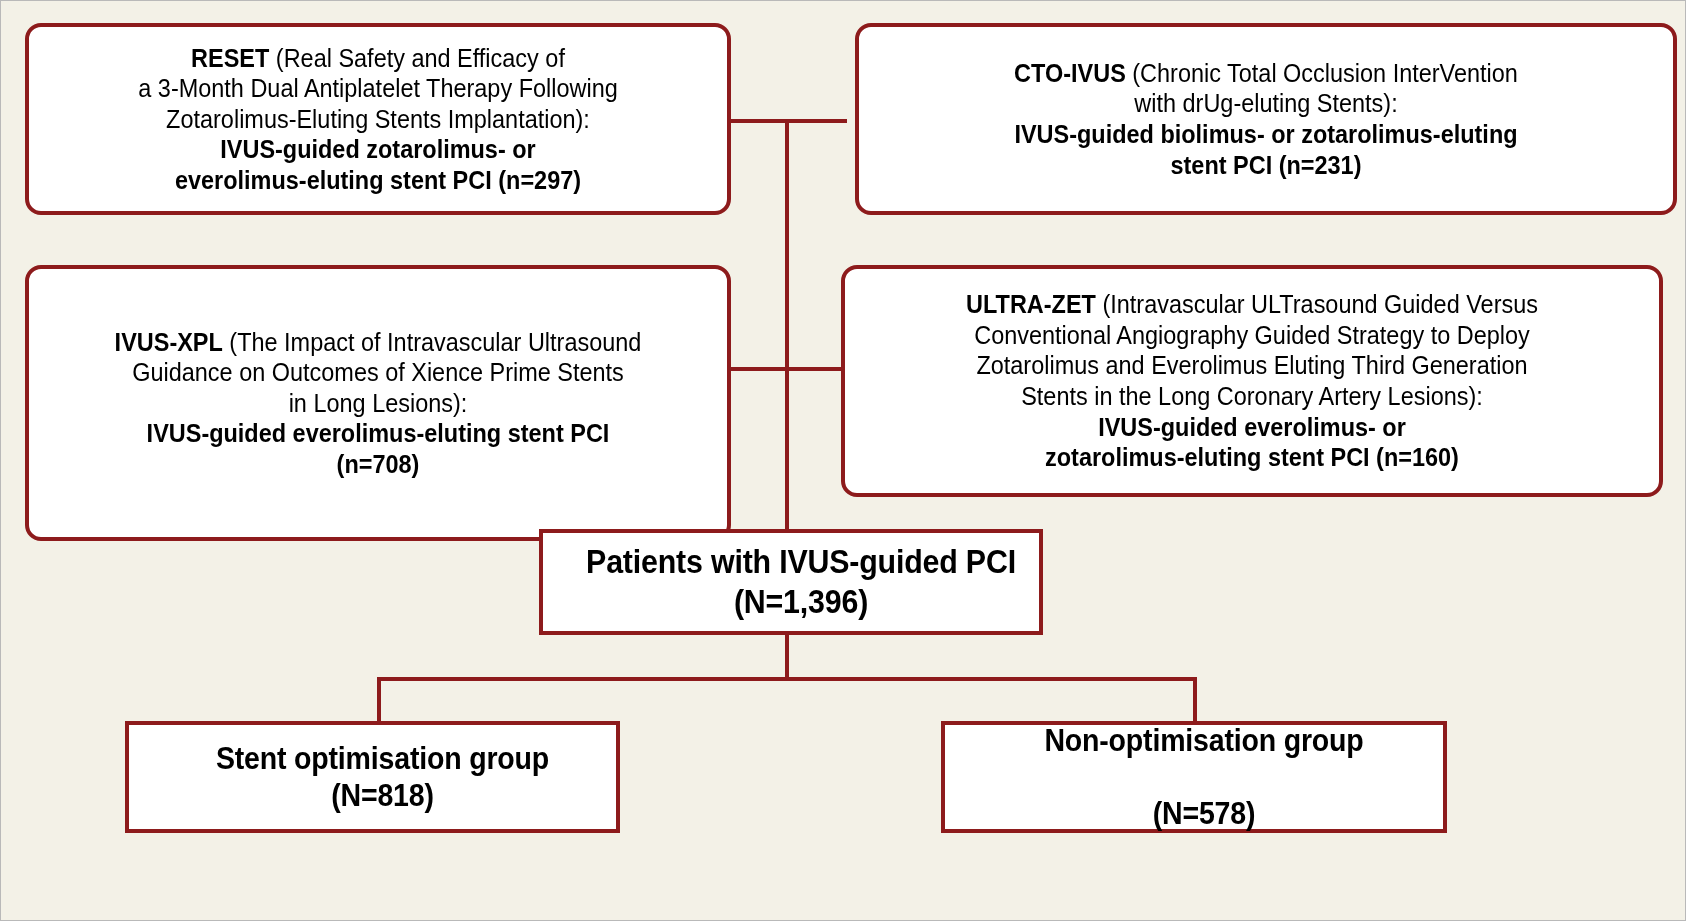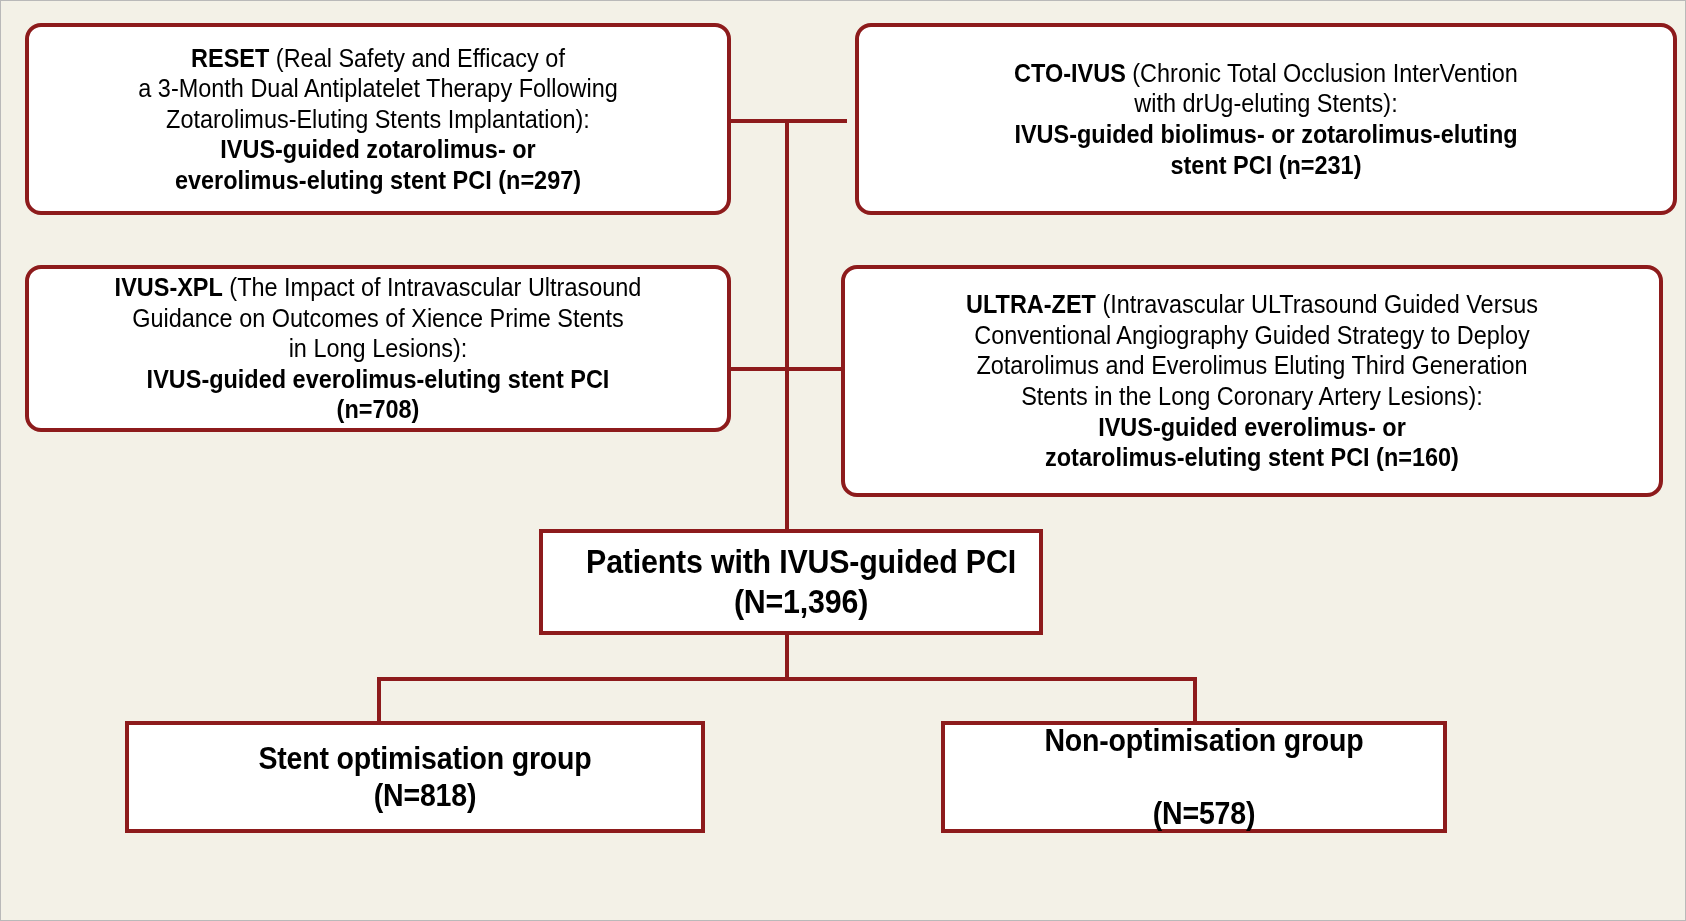--- a/index.html
+++ b/index.html
@@ -92,21 +92,21 @@
 
   <div class="node rounded study" style="left:854px; top:22px; width:822px; height:192px; padding:6px 14px;">
     <span class="line">
       <b>CTO-IVUS</b><span> (Chronic Total Occlusion InterVention</span>
     </span>
     <span class="line">with drUg-eluting Stents):</span>
     <span class="line bold">IVUS-guided biolimus- or zotarolimus-eluting</span>
     <span class="line bold">stent PCI (n=231)</span>
   </div>
 
-  <div class="node rounded study" style="left:24px; top:264px; width:706px; height:167px; padding:6px 14px;">
+  <div class="node rounded study" style="left:24px; top:264px; width:706px; height:276px; padding:6px 14px;">
     <span class="line">
       <b>IVUS-XPL</b><span> (The Impact of Intravascular Ultrasound</span>
     </span>
     <span class="line">Guidance on Outcomes of Xience Prime Stents</span>
     <span class="line">in Long Lesions):</span>
     <span class="line bold">IVUS-guided everolimus-eluting stent PCI</span>
     <span class="line bold">(n=708)</span>
   </div>
 
   <div class="node rounded study" style="left:840px; top:264px; width:822px; height:232px; padding:4px 12px;">
@@ -118,21 +118,21 @@
     <span class="line">Stents in the Long Coronary Artery Lesions):</span>
     <span class="line bold">IVUS-guided everolimus- or</span>
     <span class="line bold">zotarolimus-eluting stent PCI (n=160)</span>
   </div>
 
   <div class="node square summary" style="left:538px; top:528px; width:504px; height:106px;">
     <span class="line">Patients with IVUS-guided PCI</span>
     <span class="line">(N=1,396)</span>
   </div>
 
-  <div class="node square group" style="left:124px; top:720px; width:580px; height:112px;">
+  <div class="node square group" style="left:124px; top:720px; width:495px; height:112px;">
     <span class="line">Stent optimisation group</span>
     <span class="line">(N=818)</span>
   </div>
 
   <div class="node square group" style="left:940px; top:720px; width:506px; height:112px;gap:36px;">
     <span class="line">Non-optimisation group</span>
     <span class="line">(N=578)</span>
   </div>
 
 </div>

